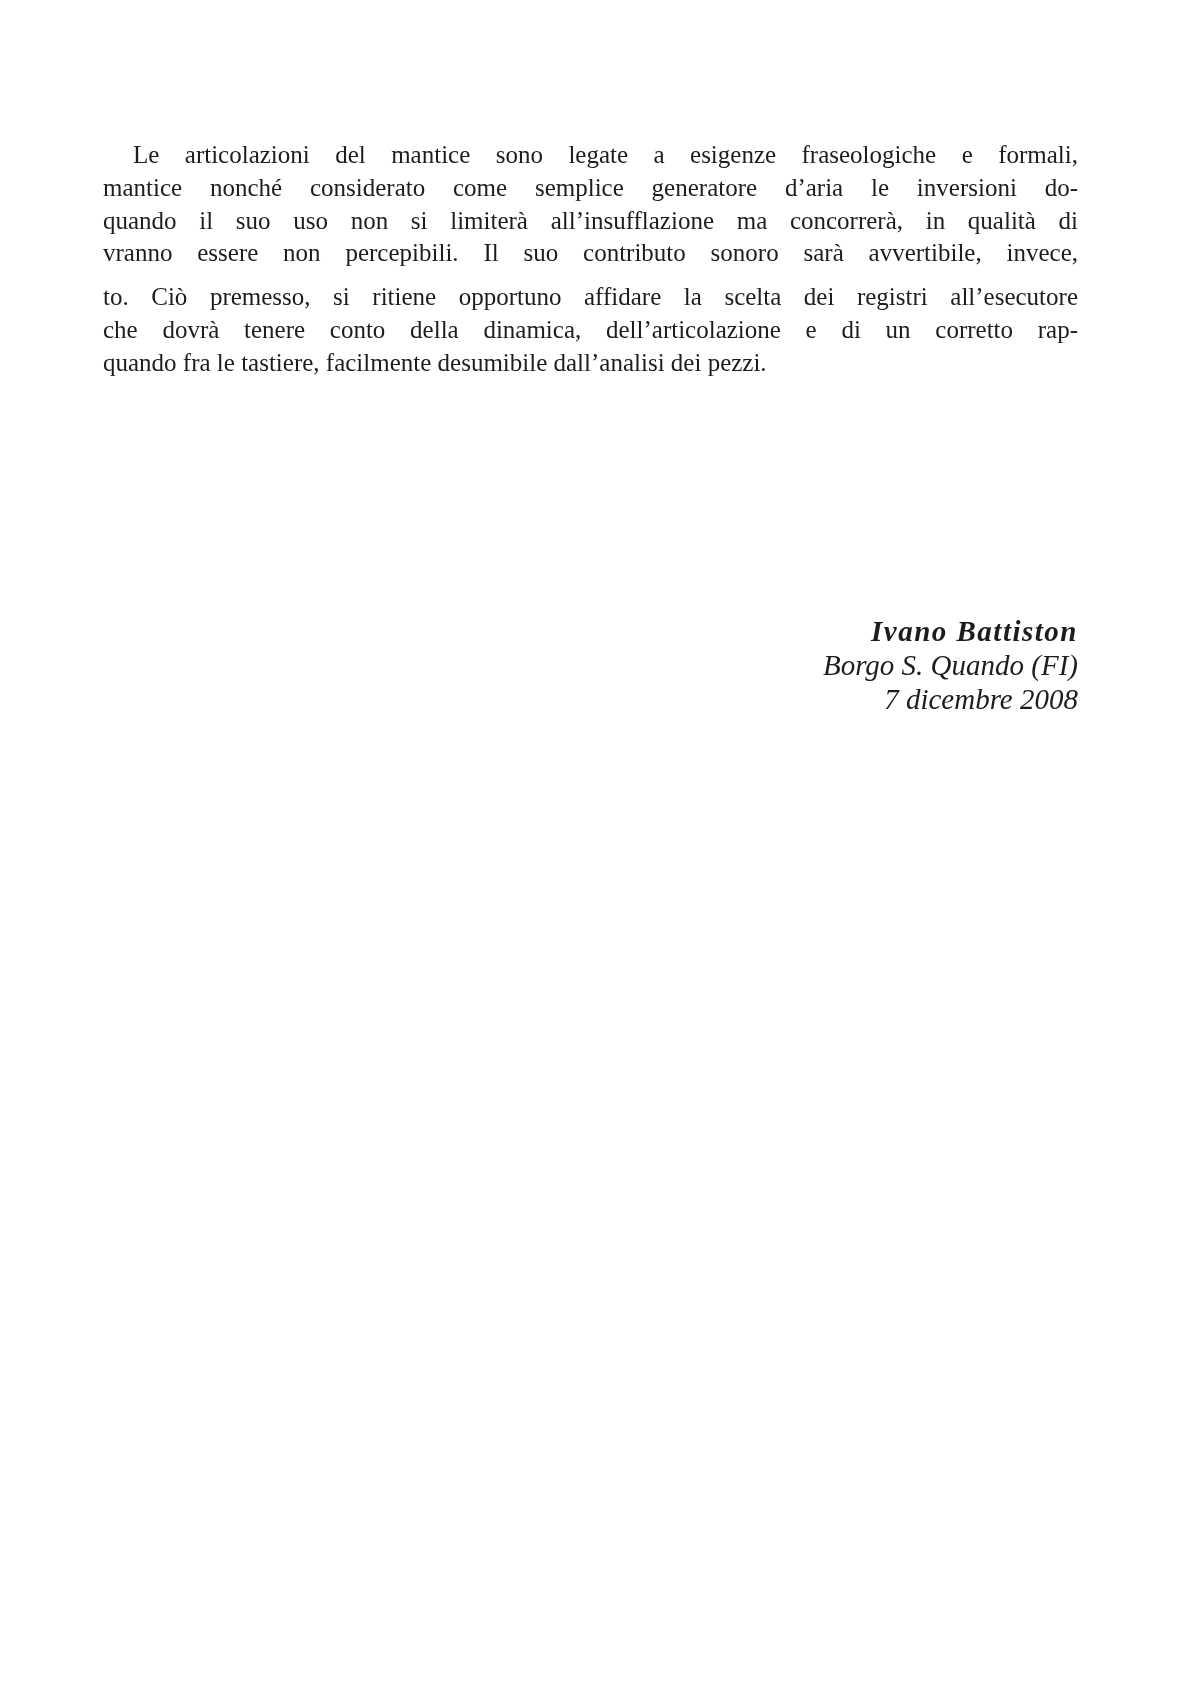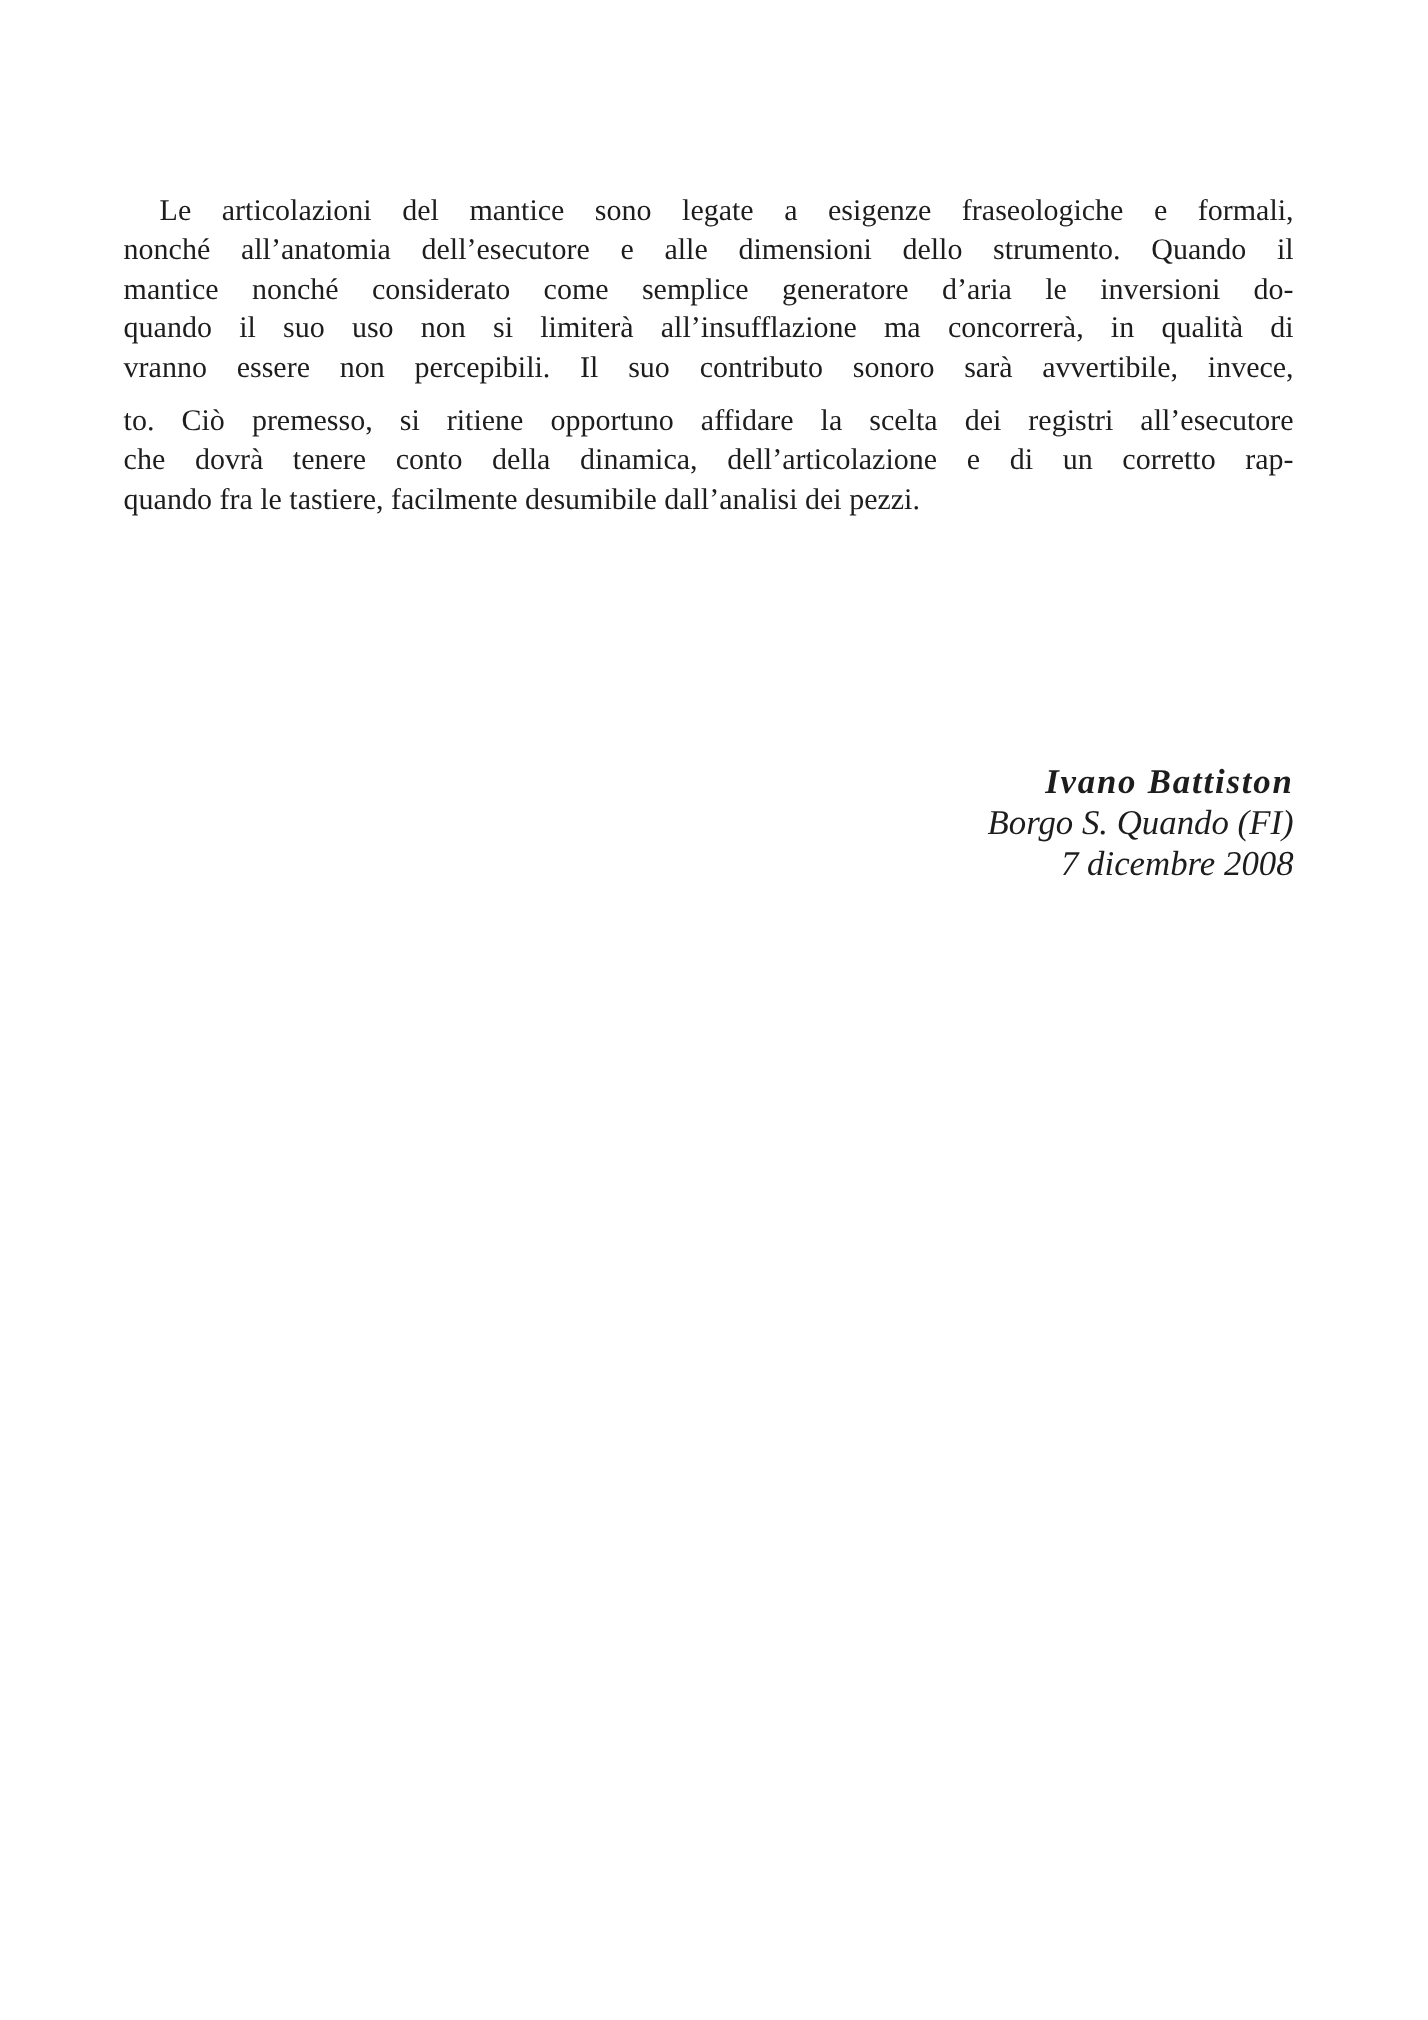--- a/index.html
+++ b/index.html
@@ -12,21 +12,20 @@
     background: #ffffff;
     font-family: "Liberation Serif", serif;
     color: #1d1d1d;
     position: relative;
     overflow: hidden;
   }
   .page {
     position: absolute;
     inset: 0;
     background: #ffffff;
-    margin-top: 21px;
   }
   .textblock {
     position: absolute;
     left: 103px;
     top: 139px;
     width: 975px;
     font-size: 25px;
     line-height: 32.8px;
   }
   .para { margin: 0; }
@@ -58,21 +57,20 @@
 </style>
 </head>
 <body>
 
 <div class="page">
 
   <div class="textblock">
 
     <div class="para">
       <div class="line indent">Le articolazioni del mantice sono legate a esigenze fraseologiche e formali,</div>
-      <div class="line">nonché all’anatomia dell’esecutore e alle dimensioni dello strumento. Quando il</div>
       <div class="line">mantice nonché considerato come semplice generatore d’aria le inversioni do-</div>
       <div class="line">quando il suo uso non si limiterà all’insufflazione ma concorrerà, in qualità di</div>
       <div class="line">vranno essere non percepibili. Il suo contributo sonoro sarà avvertibile, invece,</div>
     </div>
 
     <div class="para">
       <div class="line">to. Ciò premesso, si ritiene opportuno affidare la scelta dei registri all’esecutore</div>
       <div class="line">che dovrà tenere conto della dinamica, dell’articolazione e di un corretto rap-</div>
       <div class="line last">quando fra le tastiere, facilmente desumibile dall’analisi dei pezzi.</div>
     </div>

